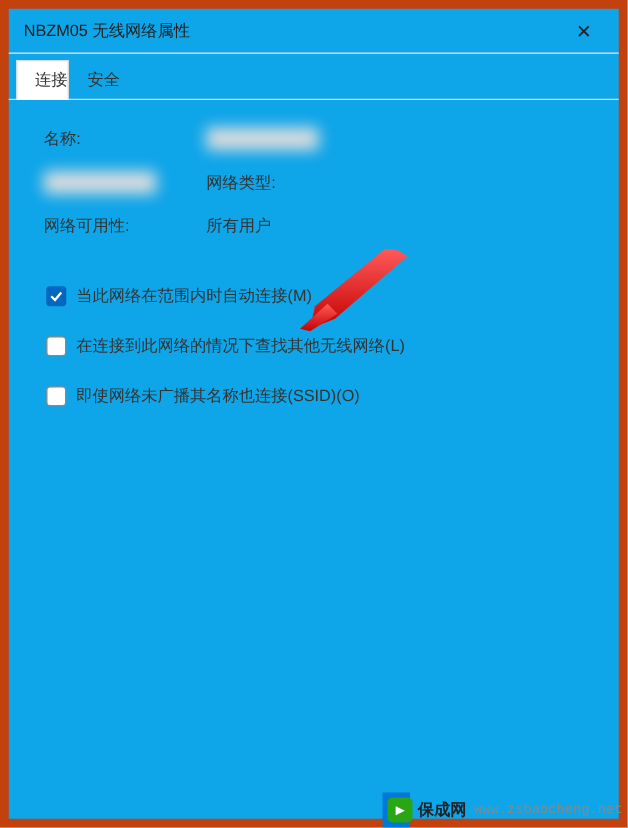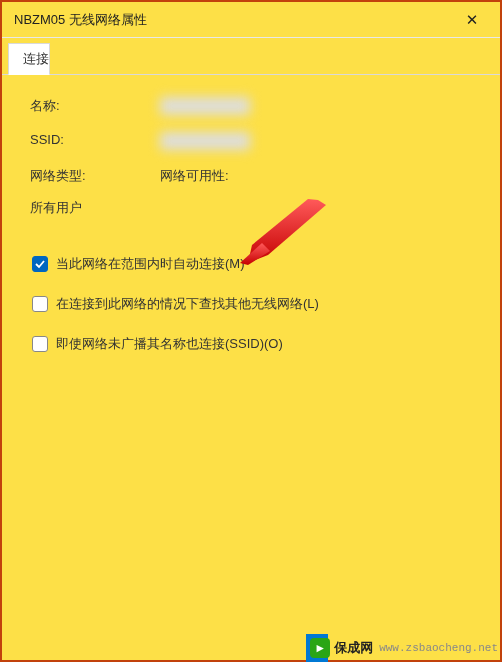--- a/index.html
+++ b/index.html
@@ -8,24 +8,24 @@
       height: 662px;
       font-family: "Microsoft YaHei", "Segoe UI", sans-serif;
       font-size: 13px;
       background: #fff;
       position: relative;
       overflow: hidden;
     }
     .window {
       width: 100%;
       height: 100%;
-      border: 2px solid #c2410c;
+      border: 7px solid #c2410c;
       display: flex;
       flex-direction: column;
-      background: #fde047;
+      background: #0ea5e9;
     }
     .titlebar {
       height: 36px;
       display: flex;
       align-items: center;
       padding: 0 8px 0 12px;
       border-bottom: 1px solid #e8e8e8;
     }
     .titlebar-title {
       flex: 1;
@@ -169,28 +169,30 @@
     <div class="titlebar-title">NBZM05 无线网络属性</div>
     <div class="close-btn">
       <span>✕</span>
     </div>
   </div>
 
   <div class="tabs">
     <div class="tab active">
       <span>连接</span>
     </div>
+    <div class="tab">
+      <span>安全</span>
+    </div>
   </div>
 
   <div class="content">
     <div class="info-grid">
       <div class="info-label">名称:</div>
       <div class="info-value"><span class="blurred"></span></div>
 
-      <div class="info-label">SSID:</div>
       <div class="info-value"><span class="blurred"></span></div>
 
       <div class="info-label">网络类型:</div>
 
       <div class="info-label">网络可用性:</div>
       <div class="info-value">所有用户</div>
     </div>
 
     <div class="checkbox-row">
       <div class="checkbox checked">

